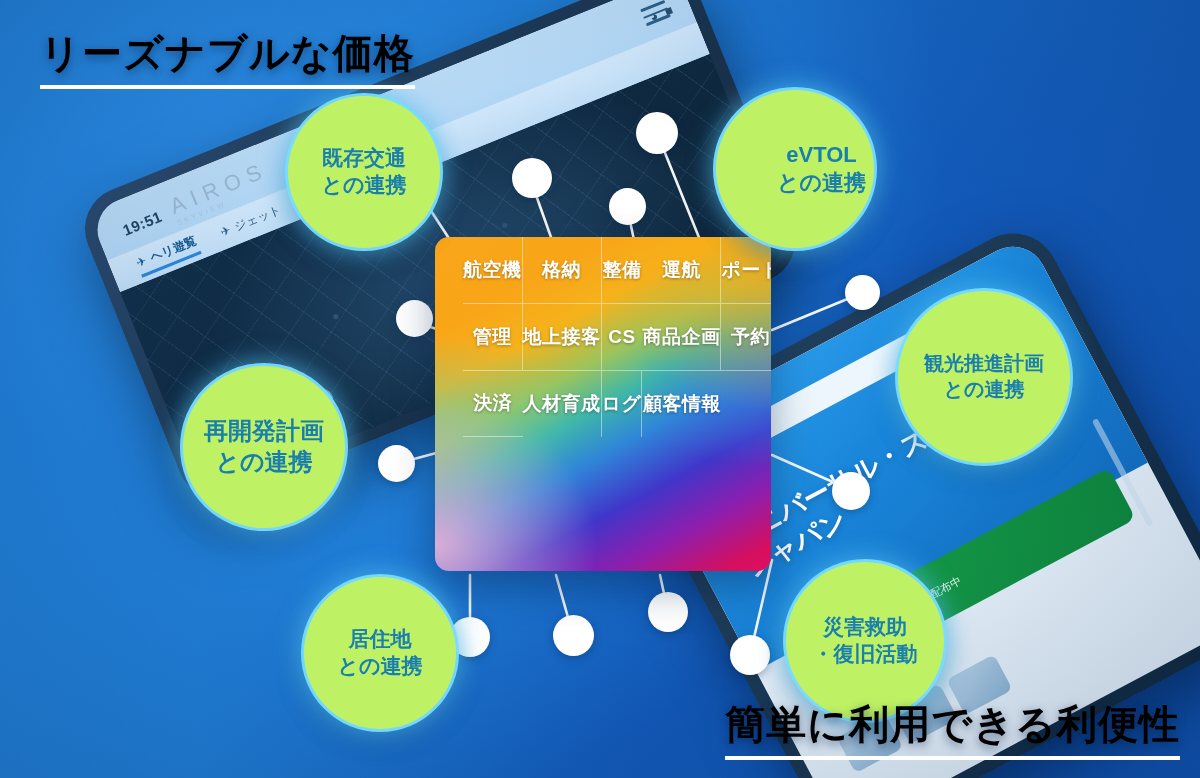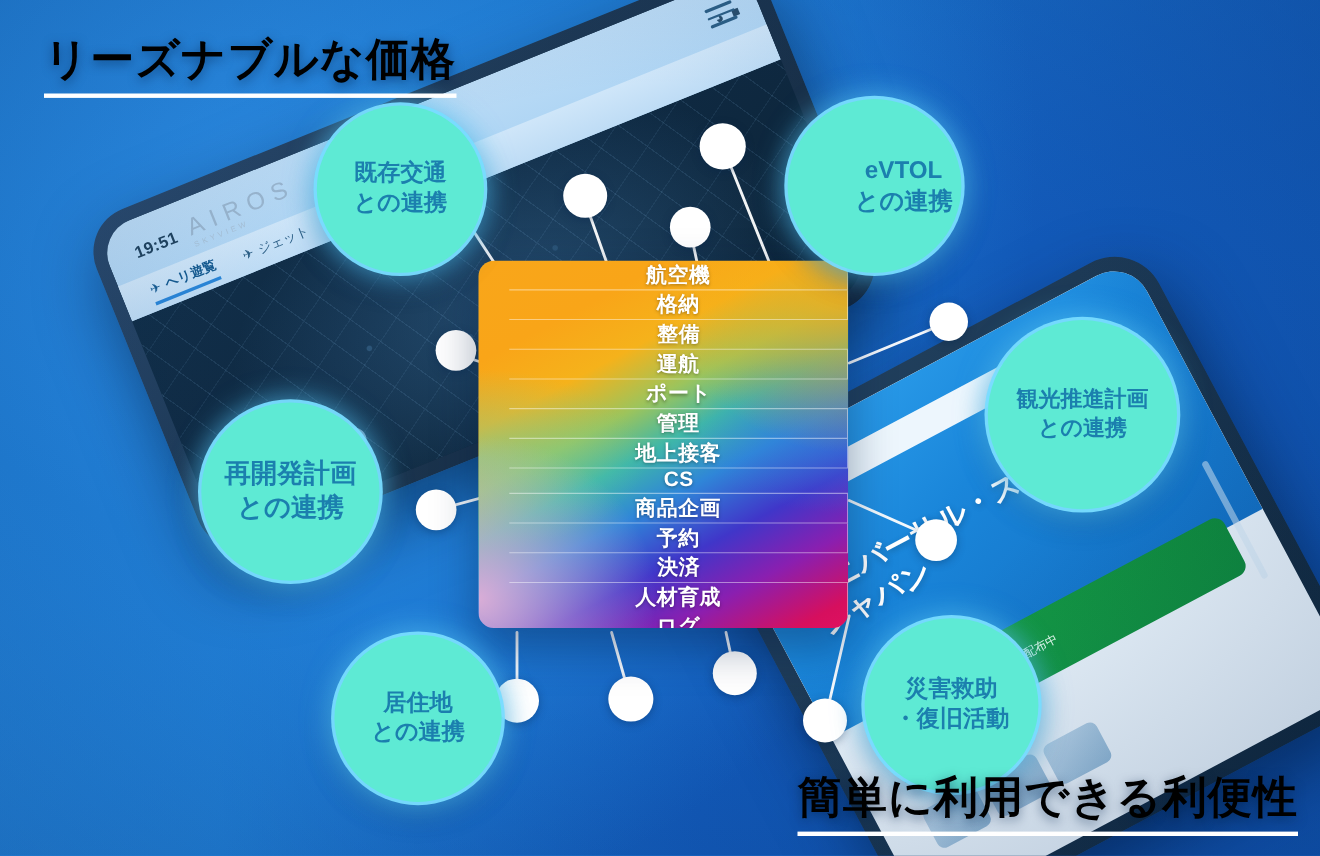--- a/index.html
+++ b/index.html
@@ -142,37 +142,37 @@
   #matrix .mx-tint{
     position:absolute;inset:0;
     background:
       radial-gradient(ellipse at 0% 92%, rgba(232,176,214,.92) 0%, rgba(232,176,214,0) 34%),
       radial-gradient(ellipse at 0% 54%, rgba(108,206,170,.55) 0%, rgba(108,206,170,0) 32%),
       radial-gradient(ellipse at 100% 8%, rgba(250,170,22,.85) 0%, rgba(250,170,22,0) 34%),
       radial-gradient(ellipse at 100% 46%, rgba(52,128,220,.55) 0%, rgba(52,128,220,0) 30%);
   }
   #grid{
     position:absolute;inset:0;display:grid;
-    grid-template-columns:repeat(1,1fr);grid-template-rows:repeat(5,1fr);padding-left:28px;
+    grid-template-columns:repeat(5,1fr);grid-template-rows:repeat(5,1fr);padding-left:28px;
   }
   .cell{
     display:flex;align-items:center;justify-content:center;
     color:#fff;font-size:19px;font-weight:700;letter-spacing:.5px;
     text-shadow:0 1px 3px rgba(0,0,0,.35);
     border-right:1px solid rgba(255,255,255,.45);
     border-bottom:1px solid rgba(255,255,255,.45);
     white-space:nowrap;
   }
   .cell.c3{border-right:none;}
   .cell.r5{border-bottom:none;}
 
   
   .bubble{
     position:absolute;border-radius:50%;
-    background:#5eead4;
+    background:#bef264;
     display:flex;align-items:center;justify-content:center;text-align:center;
     color:#1b7fae;font-weight:700;line-height:1.28;
     box-shadow:0 0 0 3px rgba(120,220,255,.95), 0 0 22px 7px rgba(90,205,255,.55), 0 10px 26px rgba(3,30,70,.35);
   }
   .bubble span{display:block;padding:0 8px;}
 
   
   .headline{
     position:absolute;color:#000000;font-weight:700;
     text-shadow:0 3px 10px rgba(4,32,72,.55);

